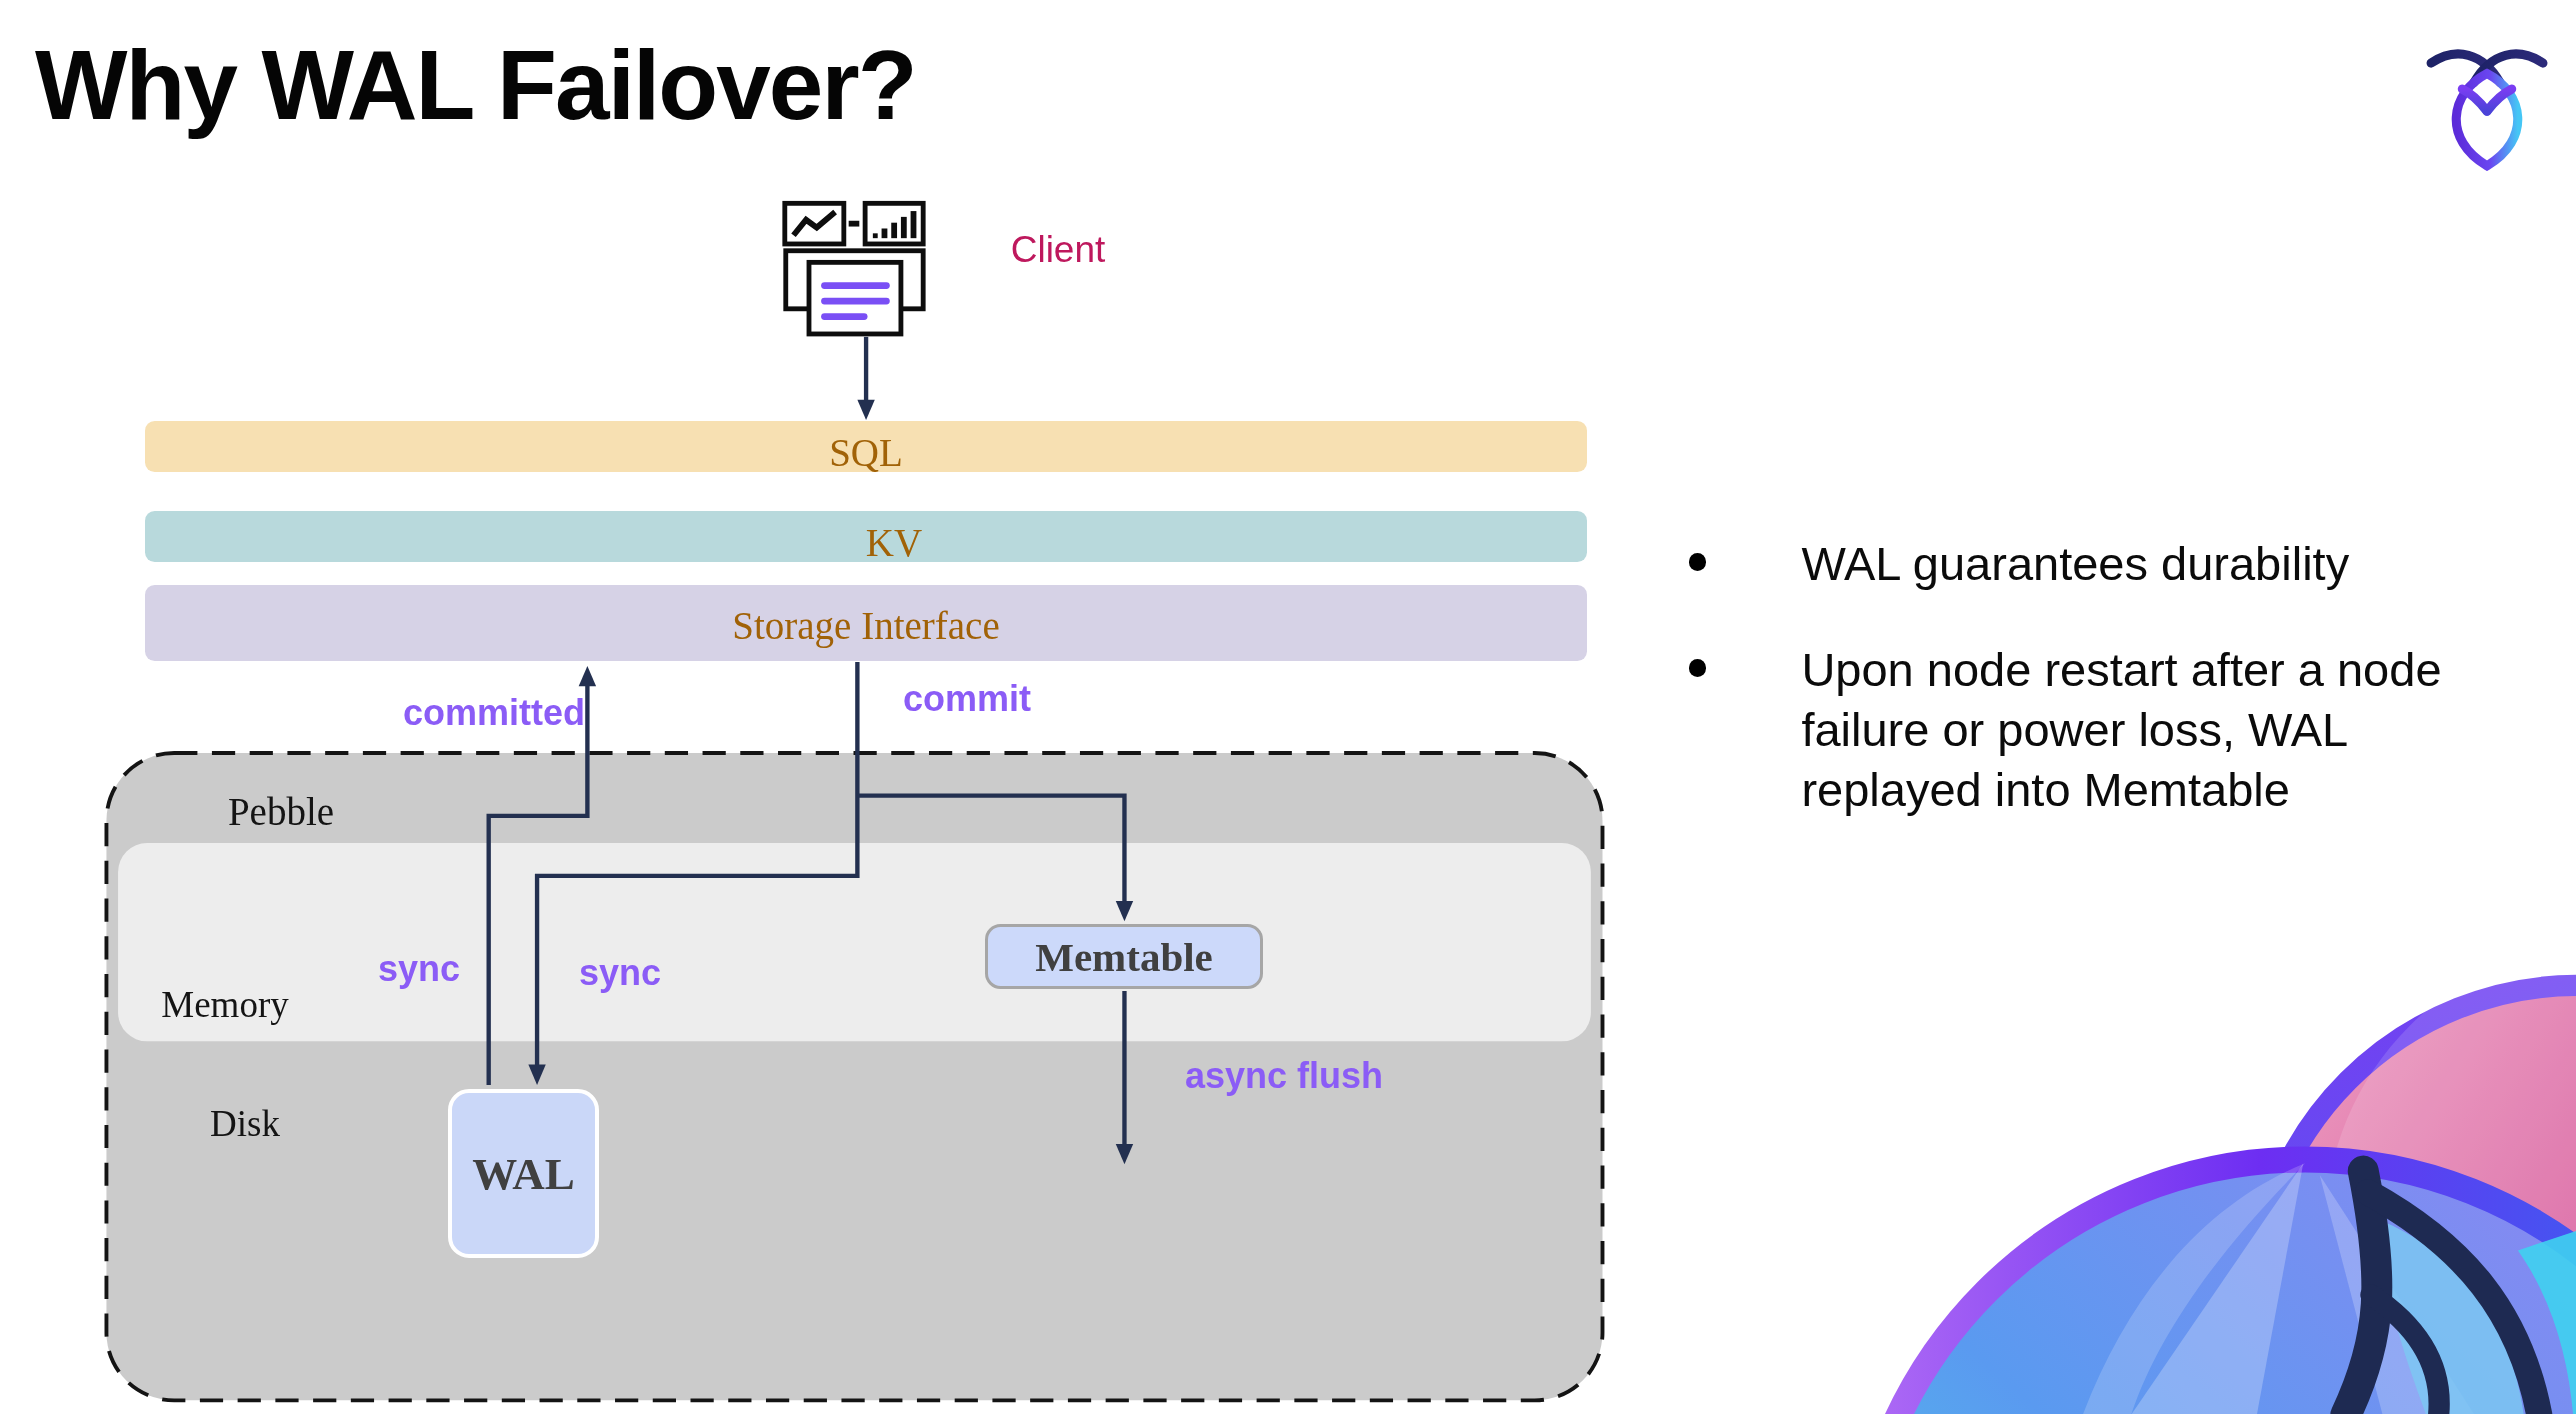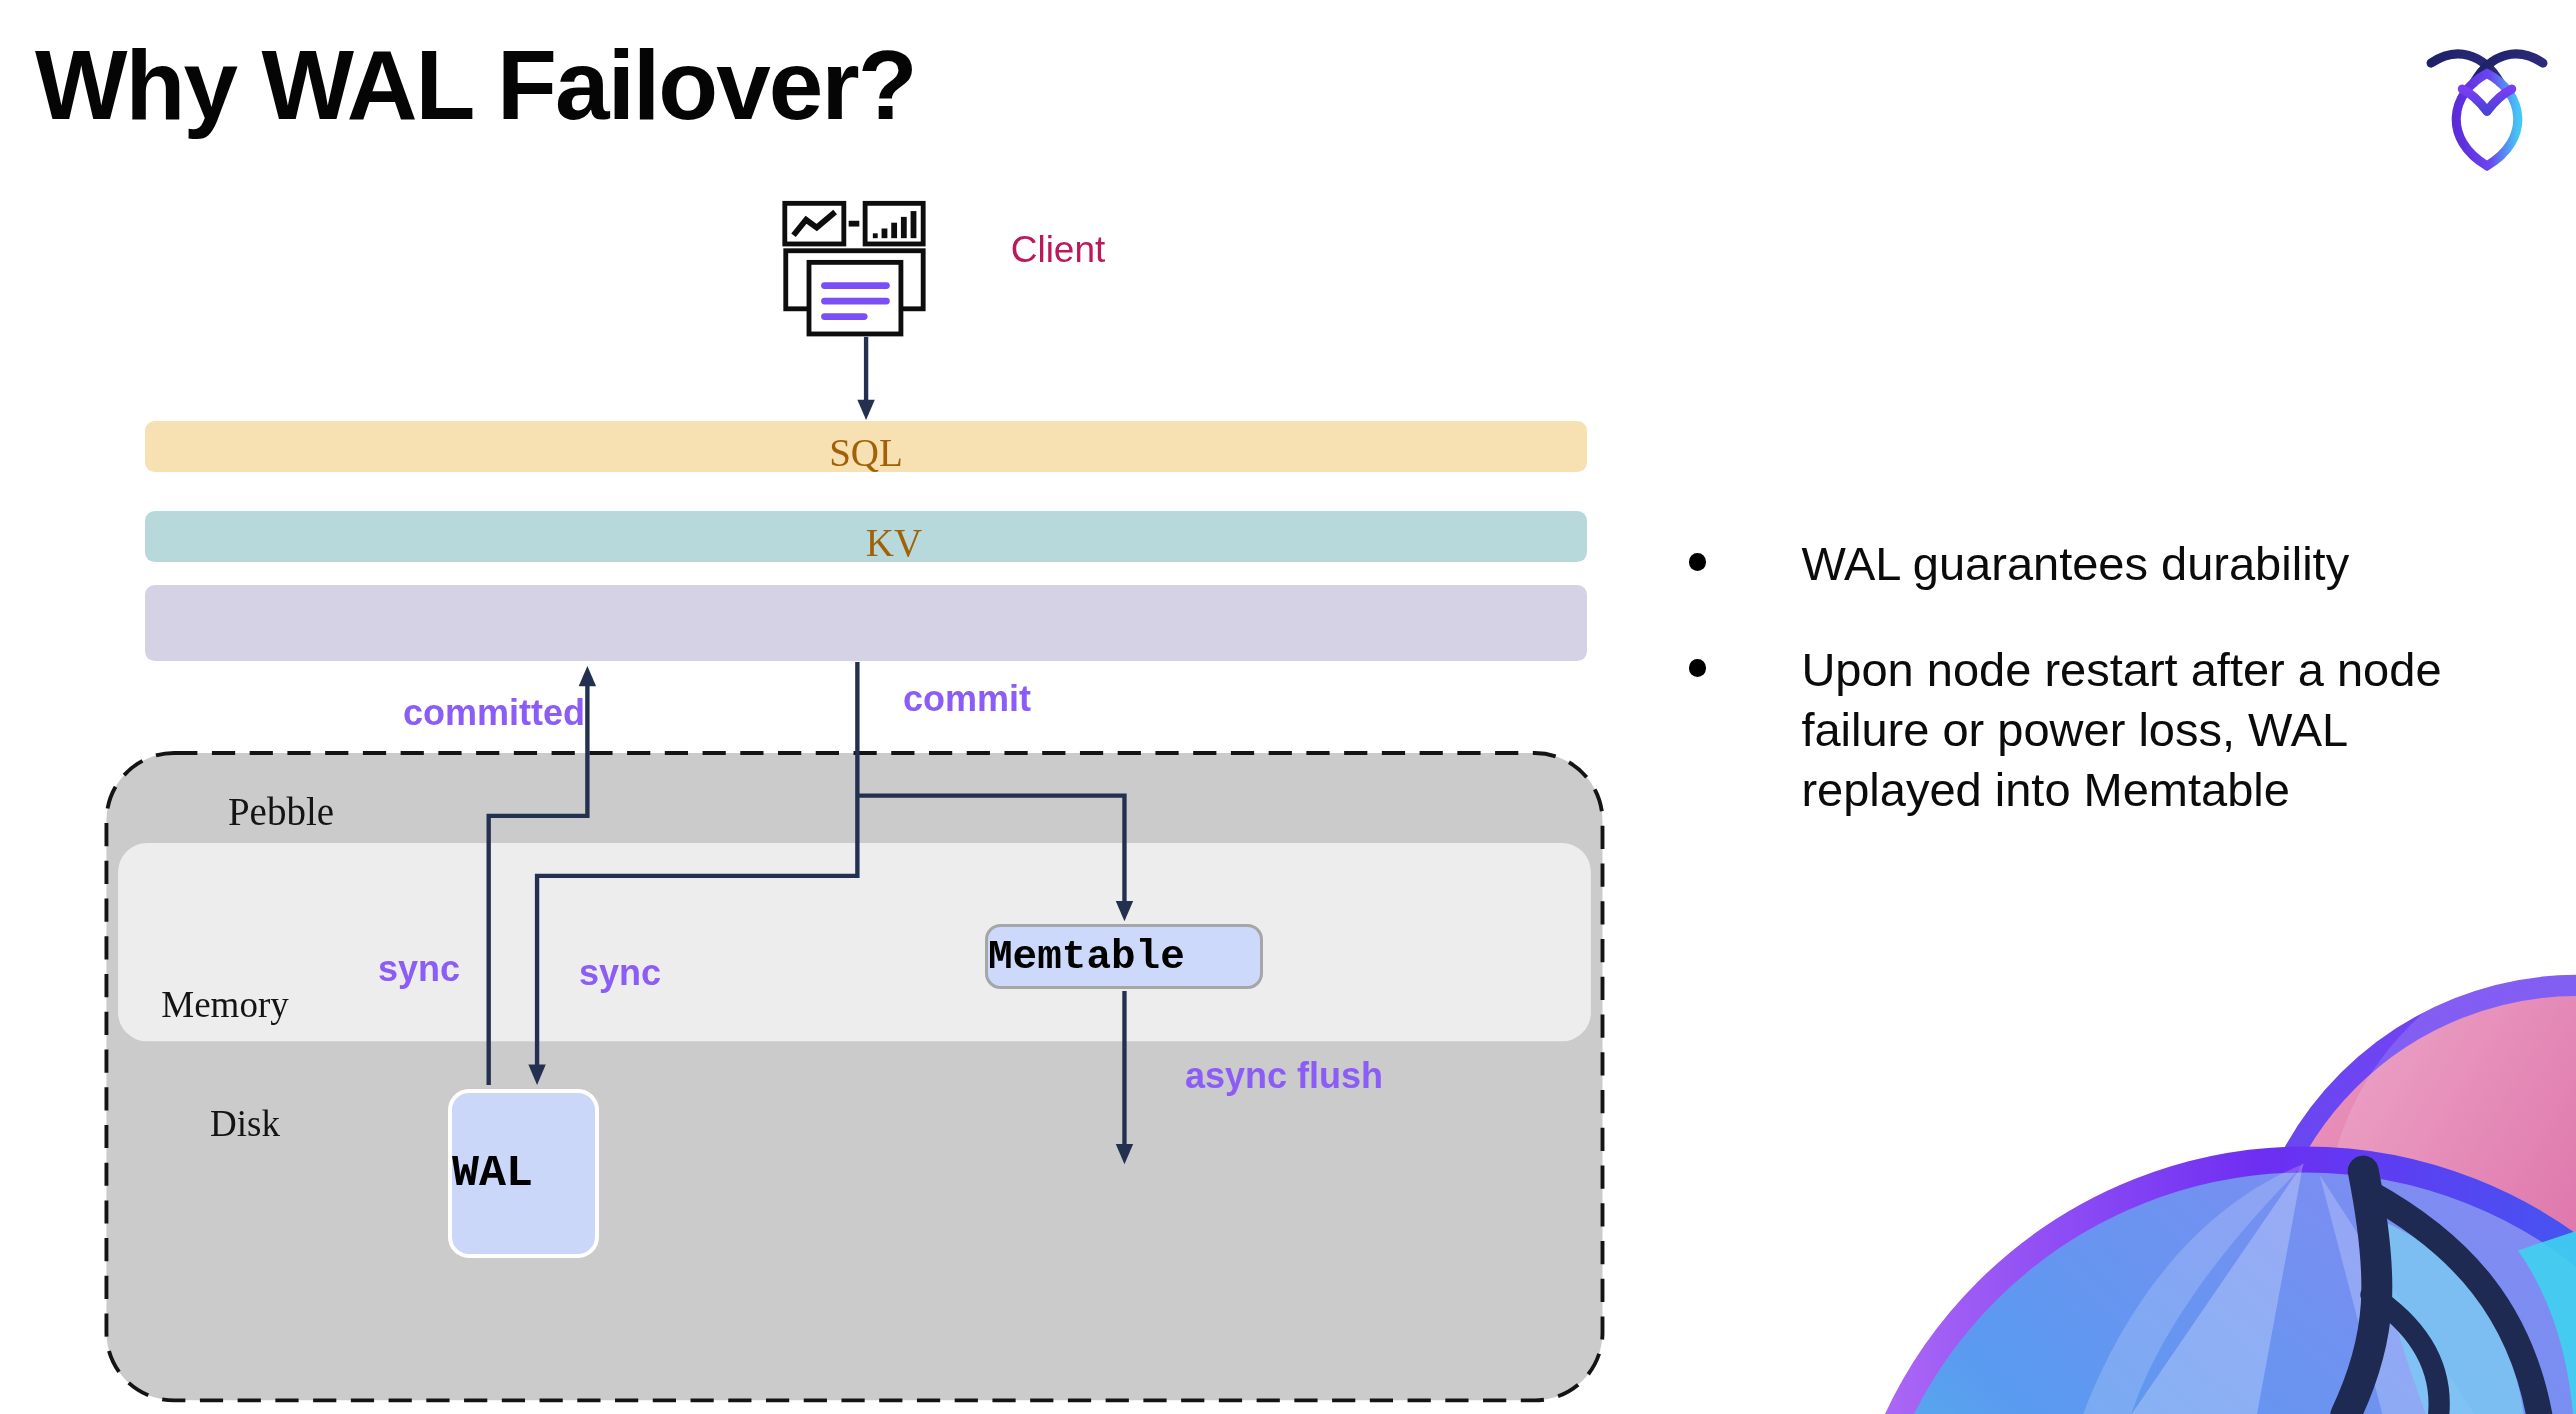--- a/index.html
+++ b/index.html
@@ -16,22 +16,22 @@
   #bar-sql{top:421px;height:51px;background:#f7e0b2;}
   #lbl-sql{top:430px;}
   #bar-kv{top:511px;height:51px;background:#b8d9dc;}
   #lbl-kv{top:520px;padding-left:28px;}
   #bar-storage{top:585px;height:76px;background:#d6d2e6;}
   #lbl-storage{top:603px;}
   
   .region-label{font-family:"Liberation Serif",serif;color:#141414;transform:translate(-50%,-50%);white-space:nowrap;}
   
   .node{border-radius:21px;background:#cad7f8;border:4.8px solid #ffffff;box-sizing:border-box;
-        display:flex;align-items:center;
-        font-family:Liberation Mono, monospace;font-weight:700;color:#000000;}
+        display:flex;align-items:center;justify-content:center;
+        font-family:Liberation Serif, serif;font-weight:700;color:#404040;}
   #node-wal{left:448px;top:1089px;width:151px;height:169px;font-size:45px;}
   #node-memtable{left:985px;top:924px;width:278px;height:65px;font-size:41px;
                  border:3.9px solid #a6a6a6;border-radius:15.5px;background:#ccd9fa;}
   #node-sstable{left:985px;top:1167px;width:278px;height:180px;font-size:43px;border-radius:23px;}
   
   .edge-label{font-family:"Liberation Sans",sans-serif;font-size:36px;color:#8b5cf6;
               transform:translate(-50%,-50%);white-space:nowrap;font-weight:bold;}
   
   #client-label{font-family:"Liberation Sans",sans-serif;font-size:37px;color:#be185d;
                 transform:translate(-50%,-50%);}
@@ -102,20 +102,21 @@
 
   <div id="node-wal" class="abs node">
     <span>WAL</span>
   </div>
   <div id="node-memtable" class="abs node">
     <span>Memtable</span>
   </div>
 
   <div id="lbl-sql" class="abs layer-label">SQL</div>
   <div id="lbl-kv" class="abs layer-label">KV</div>
+  <div id="lbl-storage" class="abs layer-label">Storage Interface</div>
 
   <div class="abs region-label" style="left:281px;top:811px;font-size:39px;">Pebble</div>
   <div class="abs region-label" style="left:225px;top:1004px;font-size:37px;">Memory</div>
   <div class="abs region-label" style="left:245px;top:1123px;font-size:37px;">Disk</div>
 
   <div class="abs edge-label" style="left:494px;top:713px;">committed</div>
   <div class="abs edge-label" style="left:967px;top:699px;">commit</div>
   <div class="abs edge-label" style="left:419px;top:969px;">sync</div>
   <div class="abs edge-label" style="left:620px;top:973px;">sync</div>
   <div class="abs edge-label" style="left:1284px;top:1076px;">async flush</div>

